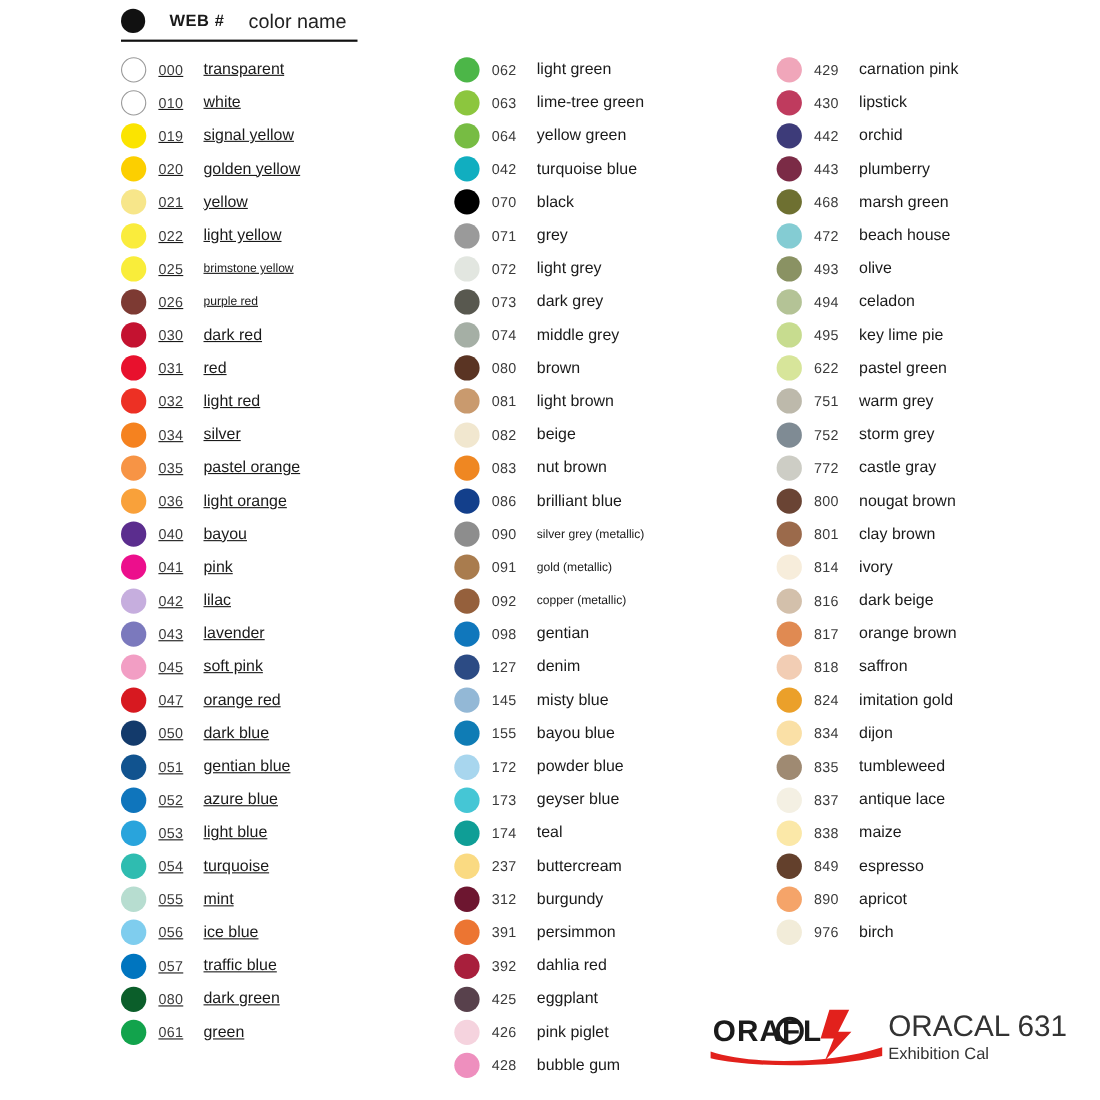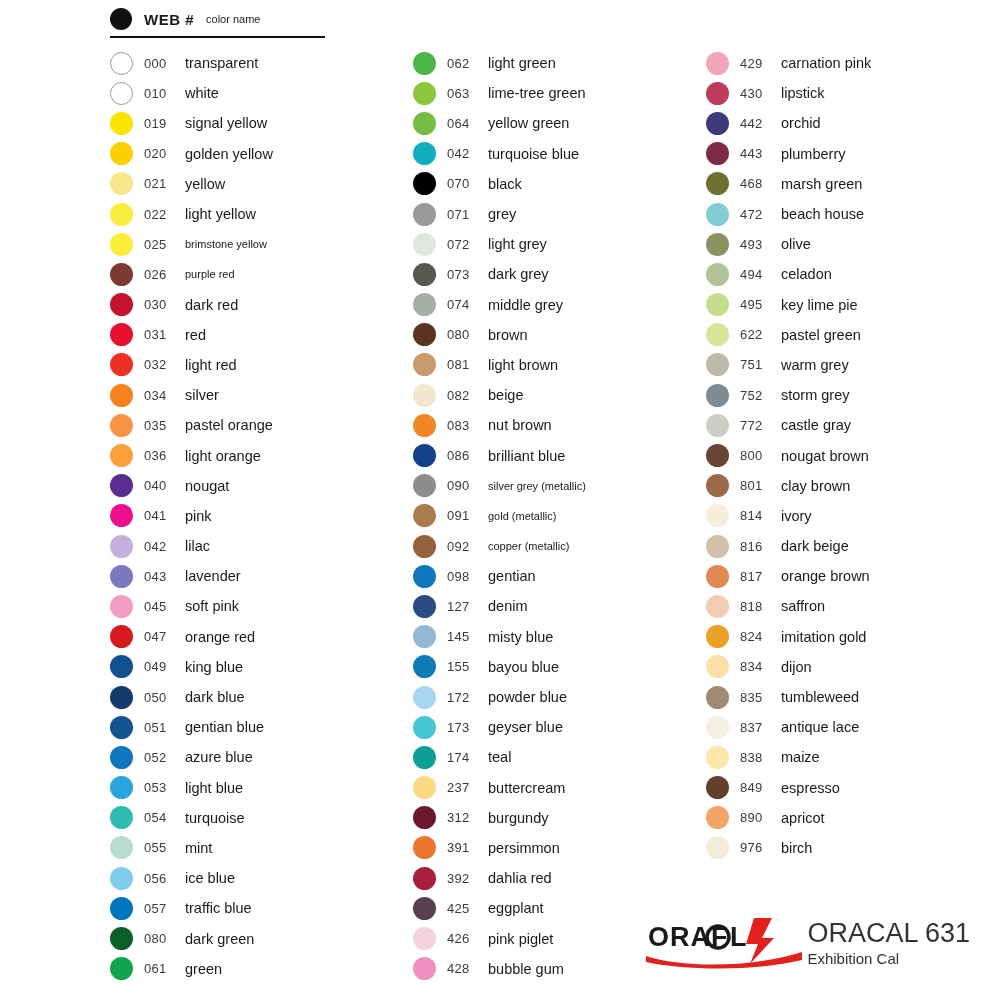--- a/index.html
+++ b/index.html
@@ -17,49 +17,49 @@
   }
   .header {
     position: absolute;
     left: 110px;
     top: 8px;
     width: 215px;
     border-bottom: 2px solid #111;
     padding-bottom: 6px;
     display: flex;
     align-items: center;
-    gap: 12px;
+    gap: 22px;
   }
   .header .dot {
     width: 22px;
     height: 22px;
     border-radius: 50%;
     background: #111;
     display: inline-block;
   }
   .header .web {
     font-weight: bold;
     font-size: 15px;
     letter-spacing: 0.5px;
   }
   .header .cname {
-    font-size: 11px;
+    font-size: 18px;
     color: #222;
   }
   .columns {
     position: absolute;
     left: 0;
     top: 48px;
     width: 1000px;
     display: flex;
   }
   .col {
     position: relative;
   }
-  .col1 { width: 285px; margin-left: 110px; }
+  .col1 { width: 285px; margin-left: 110px; text-decoration: underline; }
   .col2 { width: 275px; margin-left: 18px; }
   .col3 { width: 280px; margin-left: 18px; }
   .row {
     display: flex;
     align-items: center;
     height: 30.2px;
   }
   .swatch {
     width: 23px;
     height: 23px;
@@ -189,21 +189,21 @@
         <span class="name">pastel orange</span>
       </div>
       <div class="row">
         <span class="swatch" style="background: rgb(249, 161, 58);"></span>
         <span class="code">036</span>
         <span class="name">light orange</span>
       </div>
       <div class="row">
         <span class="swatch" style="background: rgb(91, 45, 142);"></span>
         <span class="code">040</span>
-        <span class="name">nougat</span>
+        <span class="name">bayou</span>
       </div>
       <div class="row">
         <span class="swatch" style="background: rgb(236, 15, 140);"></span>
         <span class="code">041</span>
         <span class="name">pink</span>
       </div>
       <div class="row">
         <span class="swatch" style="background: rgb(198, 174, 222);"></span>
         <span class="code">042</span>
         <span class="name">lilac</span>
@@ -215,25 +215,20 @@
       </div>
       <div class="row">
         <span class="swatch" style="background: rgb(242, 158, 196);"></span>
         <span class="code">045</span>
         <span class="name">soft pink</span>
       </div>
       <div class="row">
         <span class="swatch" style="background: rgb(215, 25, 32);"></span>
         <span class="code">047</span>
         <span class="name">orange red</span>
-      </div>
-      <div class="row">
-        <span class="swatch" style="background: rgb(16, 80, 142);"></span>
-        <span class="code">049</span>
-        <span class="name">king blue</span>
       </div>
       <div class="row">
         <span class="swatch" style="background: rgb(19, 58, 107);"></span>
         <span class="code">050</span>
         <span class="name">dark blue</span>
       </div>
       <div class="row">
         <span class="swatch" style="background: rgb(17, 83, 143);"></span>
         <span class="code">051</span>
         <span class="name">gentian blue</span>

